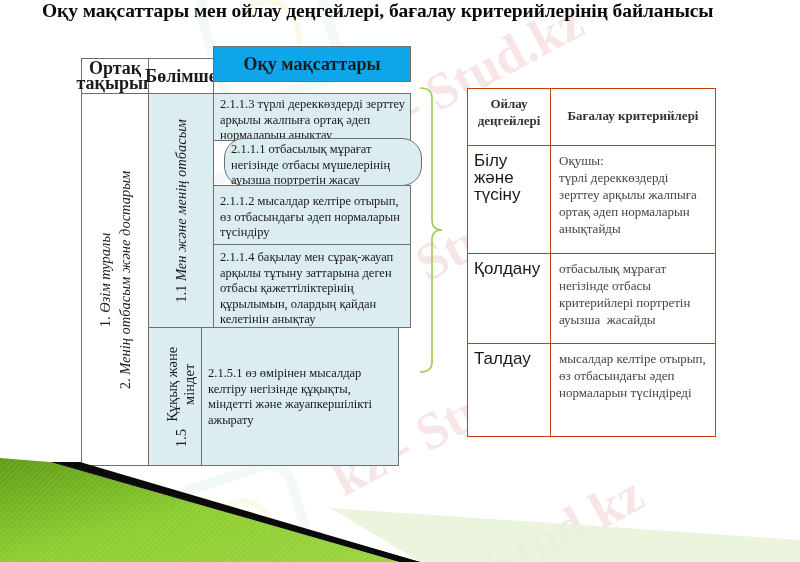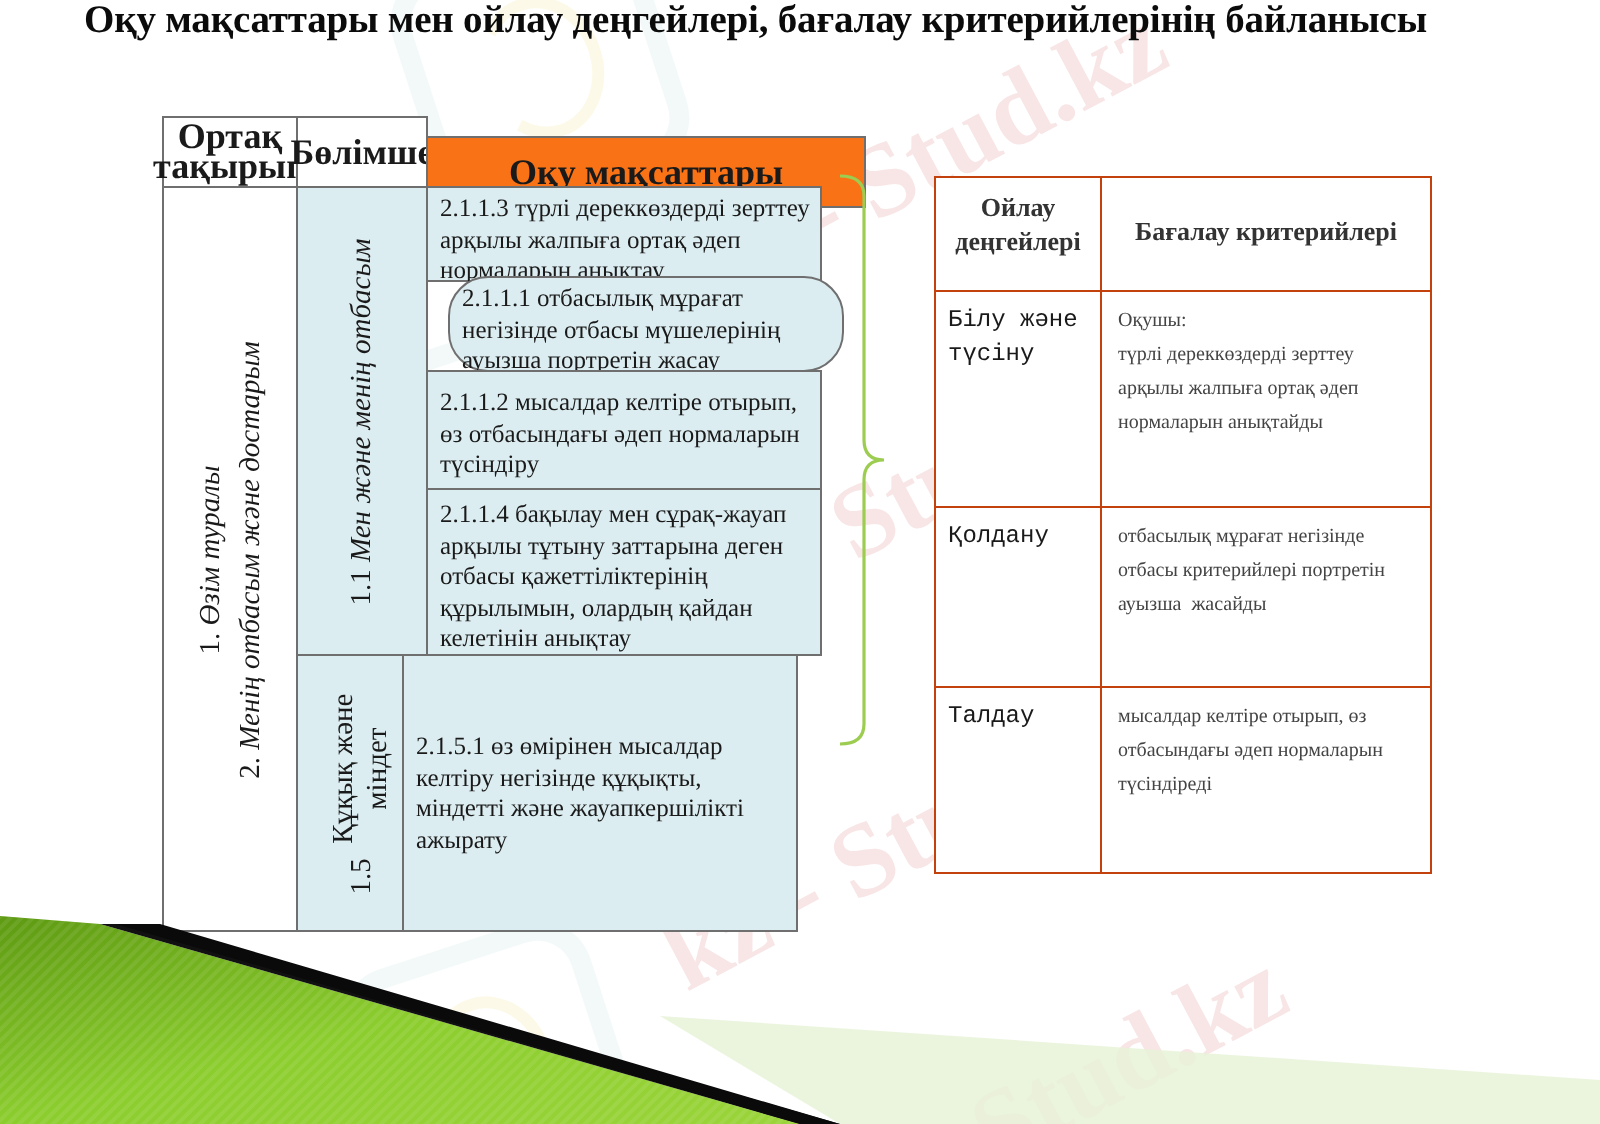--- a/index.html
+++ b/index.html
@@ -7,22 +7,22 @@
   .title { position:absolute; left:42px; top:0px; width:760px; font-size:19.5px; font-weight:bold; white-space:nowrap; letter-spacing:-0.1px; color:#0b0b0b; }
   .abs { position:absolute; box-sizing:border-box; }
   .cell { position:absolute; box-sizing:border-box; border:1px solid #6f6f6f; font-size:12.5px; line-height:15.5px; color:#1a1a1a; }
   .blue { background:#dcedf1; }
   .hdr { font-weight:bold; font-size:18px; display:flex; align-items:center; justify-content:center; text-align:center; line-height:15px; }
   .txt { padding:3px 4px 2px 6px; }
   .vert { display:flex; align-items:center; justify-content:center; }
   .vert .rot { transform:rotate(-90deg); white-space:nowrap; text-align:center; font-size:14px; line-height:18px; }
   .it { font-style:italic; }
   .r-cell { position:absolute; box-sizing:border-box; border:1px solid #c2410c; background:#fff; font-size:13px; line-height:17px; color:#1a1a1a; }
-  .r-left { padding:6px 6px; font-family:Liberation Mono, monospace; font-size:12px; }
-  .r-right { padding:6px 8px; font-family:"Liberation Serif", serif; color:#444; font-size:10px; line-height:17px; }
+  .r-left { padding:6px 6px; font-family:Liberation Sans, sans-serif; font-size:17px; }
+  .r-right { padding:6px 8px; font-family:"Liberation Serif", serif; color:#444; font-size:13px; line-height:17px; }
   .r-hdr { font-weight:bold; text-align:center; color:#333; font-size:13px; }
   .watermark { position:absolute; font-family:"Liberation Serif", serif; font-weight:bold; color:#e7a3a8; opacity:0.28; font-size:52px; transform:rotate(-28deg); white-space:nowrap; pointer-events:none; }
   .logo-wm { position:absolute; width:110px; height:110px; border:10px solid #9fd6d0; border-radius:28px; opacity:0.12; transform:rotate(-18deg); pointer-events:none; }
   .logo-wm::after { content:""; position:absolute; left:25px; top:18px; width:50px; height:60px; border-radius:50%; border:6px solid #e7d64a; border-left-color:transparent; }
 </style>
 </head>
 <body>
 
 <div class="logo-wm" style="left:205px; top:-30px;"></div>
 <div class="logo-wm" style="left:205px; top:160px;"></div>
@@ -36,21 +36,21 @@
 <div class="title">Оқу мақсаттары мен ойлау деңгейлері, бағалау критерийлерінің байланысы</div>
 
 <div>
 
   <div class="cell hdr" style="left:81px; top:58px; width:68px; height:36px; background:#fff;">
     <span>Ортақ тақырып</span>
   </div>
   <div class="cell hdr" style="left:148px; top:58px; width:66px; height:36px; background:#fff;text-align:center;">
     <span>Бөлімше</span>
   </div>
-  <div class="cell hdr" style="left:213px; top:68px; width:220px; height:36px; background:#f97316;">
+  <div class="cell hdr" style="left:213px; top:46px; width:198px; height:36px; background:#0ea5e9;">
     <span>Оқу мақсаттары</span>
   </div>
 
   <div class="cell vert" style="left:81px; top:93px; width:68px; height:373px; background:#fff;">
     <div class="rot" style="font-size:14.5px; line-height:20px;">
       <div><span>1. </span><span class="it">Өзім туралы</span></div>
       <div><span>2. </span><span class="it">Менің отбасым және достарым</span></div>
     </div>
   </div>
 

